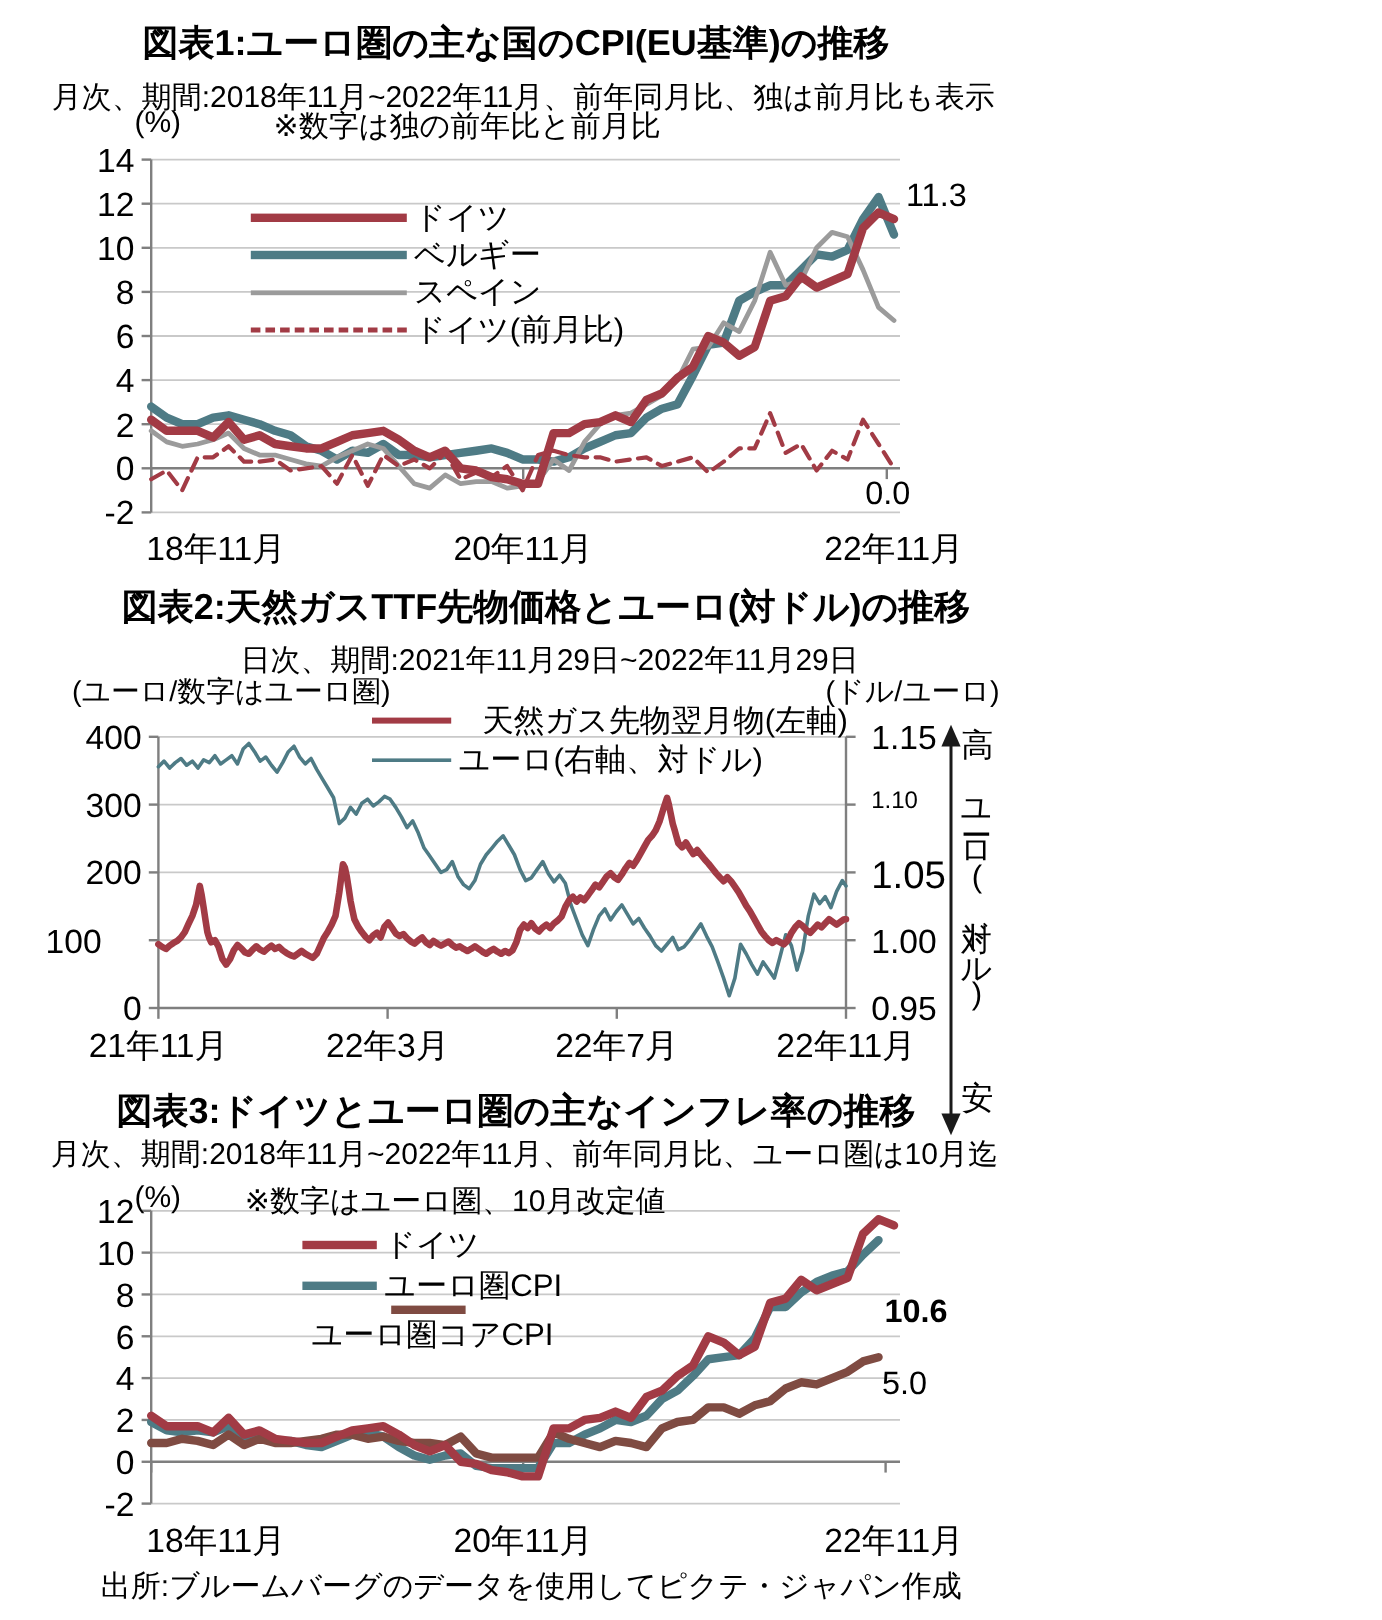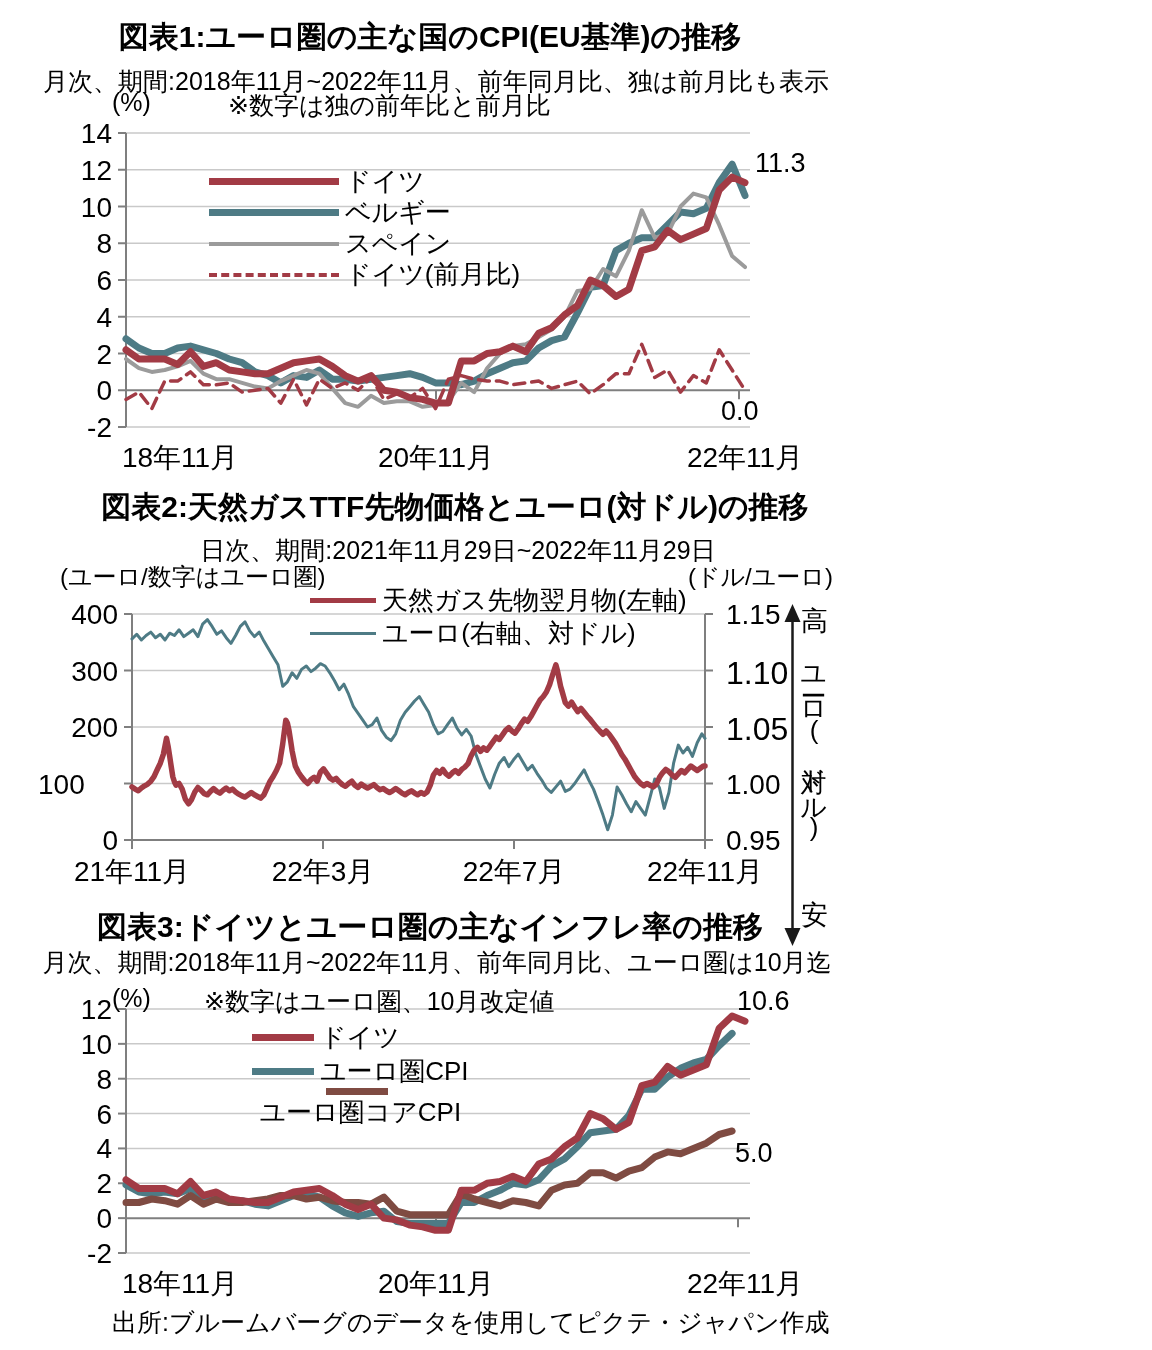--- a/index.html
+++ b/index.html
@@ -123,21 +123,21 @@
 
   <div class="t" style="left:755px;top:148px;font-size:27px;">11.3</div>
   <div class="t" style="left:721px;top:396px;font-size:27px;">0.0</div>
 
   <div class="t ctr bold" style="left:455px;top:490px;font-size:30px;">図表2:天然ガスTTF先物価格とユーロ(対ドル)の推移</div>
   <div class="t ctr" style="left:458px;top:536px;font-size:25px;">日次、期間:2021年11月29日~2022年11月29日</div>
   <div class="t" style="left:60px;top:564px;font-size:24px;">(ユーロ/数字はユーロ圏)</div>
   <div class="t" style="left:688px;top:564px;font-size:24px;">(ドル/ユーロ)</div>
 
   <div class="lg" style="left:310px;top:584px;">
-    <div class="lgrow" style="height:33px;">
+    <div class="lgrow" style="height:33px;gap:20px;">
       <div class="sw" style="width: 66px; height: 5.5px; background: rgb(162, 59, 69);"></div>
       <span style="font-size:26px;">天然ガス先物翌月物(左軸)</span>
     </div>
     <div class="lgrow" style="height:33px;">
       <div class="sw" style="width: 66px; height: 3px; background: rgb(78, 123, 133);"></div>
       <span style="font-size:26px;">ユーロ(右軸、対ドル)</span>
     </div>
   </div>
 
   <div class="t" style="left:801px;top:606px;font-size:27px;">高</div>
@@ -157,24 +157,24 @@
     <div class="lgrow" style="height:34px;">
       <div class="sw" style="width: 62px; height: 7px; background: rgb(78, 123, 133);"></div>
       <span style="font-size:26px;">ユーロ圏CPI</span>
     </div>
     <div class="lgrow" style="height:34px;flex-direction:column;">
       <div class="sw" style="width: 62px; height: 7px; background: rgb(127, 75, 66);"></div>
       <span style="font-size:26px;">ユーロ圏コアCPI</span>
     </div>
   </div>
 
-  <div class="t" style="left:737px;top:986px;font-size:27px;">10.6</div>
+  <div class="t" style="left:737px;top:1078px;font-size:27px;font-weight:bold;">10.6</div>
   <div class="t" style="left:735px;top:1138px;font-size:27px;">5.0</div>
 
-  <div class="t" style="left:84px;top:1308px;font-size:25px;margin-left:28px;">出所:ブルームバーグのデータを使用してピクテ・ジャパン作成</div>
+  <div class="t" style="left:84px;top:1308px;font-size:25px;">出所:ブルームバーグのデータを使用してピクテ・ジャパン作成</div>
 <div class="t" style="left: 32px; top: 118px; width: 80px; text-align: right; font-size: 28px;">14</div>
     <div class="t" style="left: 32px; top: 154.75px; width: 80px; text-align: right; font-size: 28px;">12</div>
     <div class="t" style="left: 32px; top: 191.5px; width: 80px; text-align: right; font-size: 28px;">10</div>
     <div class="t" style="left: 32px; top: 228.25px; width: 80px; text-align: right; font-size: 28px;">8</div>
     <div class="t" style="left: 32px; top: 265px; width: 80px; text-align: right; font-size: 28px;">6</div>
     <div class="t" style="left: 32px; top: 301.75px; width: 80px; text-align: right; font-size: 28px;">4</div>
     <div class="t" style="left: 32px; top: 338.5px; width: 80px; text-align: right; font-size: 28px;">2</div>
     <div class="t" style="left: 32px; top: 375.25px; width: 80px; text-align: right; font-size: 28px;">0</div>
     <div class="t" style="left: 32px; top: 412px; width: 80px; text-align: right; font-size: 28px;">-2</div>
     <div class="t" style="left: 90px; top: 442px; width: 180px; text-align: center; font-size: 28px;">18年11月</div>
@@ -187,21 +187,21 @@
     <div class="t" style="left: 32px; top: 1133.43px; width: 80px; text-align: right; font-size: 28px;">4</div>
     <div class="t" style="left: 32px; top: 1168.29px; width: 80px; text-align: right; font-size: 28px;">2</div>
     <div class="t" style="left: 32px; top: 1203.14px; width: 80px; text-align: right; font-size: 28px;">0</div>
     <div class="t" style="left: 32px; top: 1238px; width: 80px; text-align: right; font-size: 28px;">-2</div>
     <div class="t" style="left: 90px; top: 1268px; width: 180px; text-align: center; font-size: 28px;">18年11月</div>
     <div class="t" style="left: 346px; top: 1268px; width: 180px; text-align: center; font-size: 28px;">20年11月</div>
     <div class="t" style="left: 655px; top: 1268px; width: 180px; text-align: center; font-size: 28px;">22年11月</div>
     <div class="t" style="left: 38px; top: 599px; width: 80px; text-align: right; font-size: 28px;">400</div>
     <div class="t" style="left: 726px; top: 599px; font-size: 28px;">1.15</div>
     <div class="t" style="left: 38px; top: 655.5px; width: 80px; text-align: right; font-size: 28px;">300</div>
-    <div class="t" style="left: 726px; top: 655.5px; font-size: 32px;">1.10</div>
+    <div class="t" style="left: 726px; top: 655.5px; font-size: 20px;">1.10</div>
     <div class="t" style="left: 38px; top: 712px; width: 80px; text-align: right; font-size: 28px;">200</div>
     <div class="t" style="left: 726px; top: 712px; font-size: 32px;">1.05</div>
     <div class="t" style="left: 38px; top: 768.5px; width: 80px; text-align: left; font-size: 28px;">100</div>
     <div class="t" style="left: 726px; top: 768.5px; font-size: 28px;">1.00</div>
     <div class="t" style="left: 38px; top: 825px; width: 80px; text-align: right; font-size: 28px;">0</div>
     <div class="t" style="left: 726px; top: 825px; font-size: 28px;">0.95</div>
     <div class="t" style="left: 42px; top: 856px; width: 180px; text-align: center; font-size: 28px;">21年11月</div>
     <div class="t" style="left: 233px; top: 856px; width: 180px; text-align: center; font-size: 28px;">22年3月</div>
     <div class="t" style="left: 424px; top: 856px; width: 180px; text-align: center; font-size: 28px;">22年7月</div>
     <div class="t" style="left: 615px; top: 856px; width: 180px; text-align: center; font-size: 28px;">22年11月</div>

